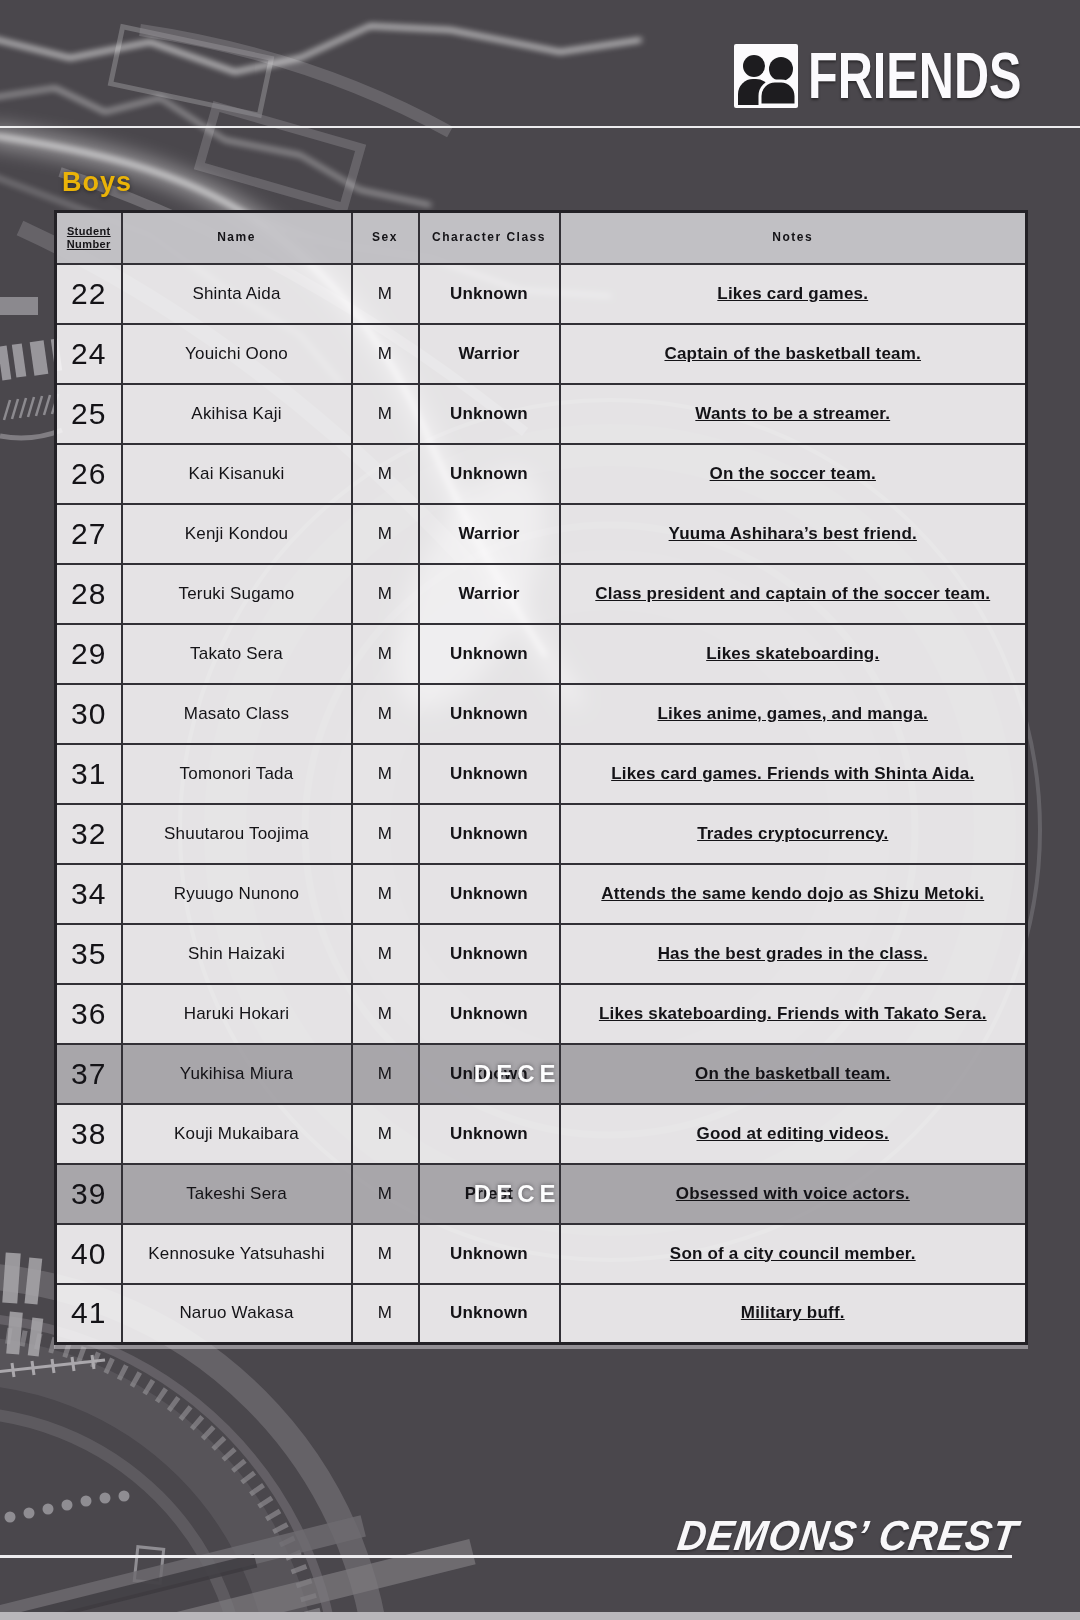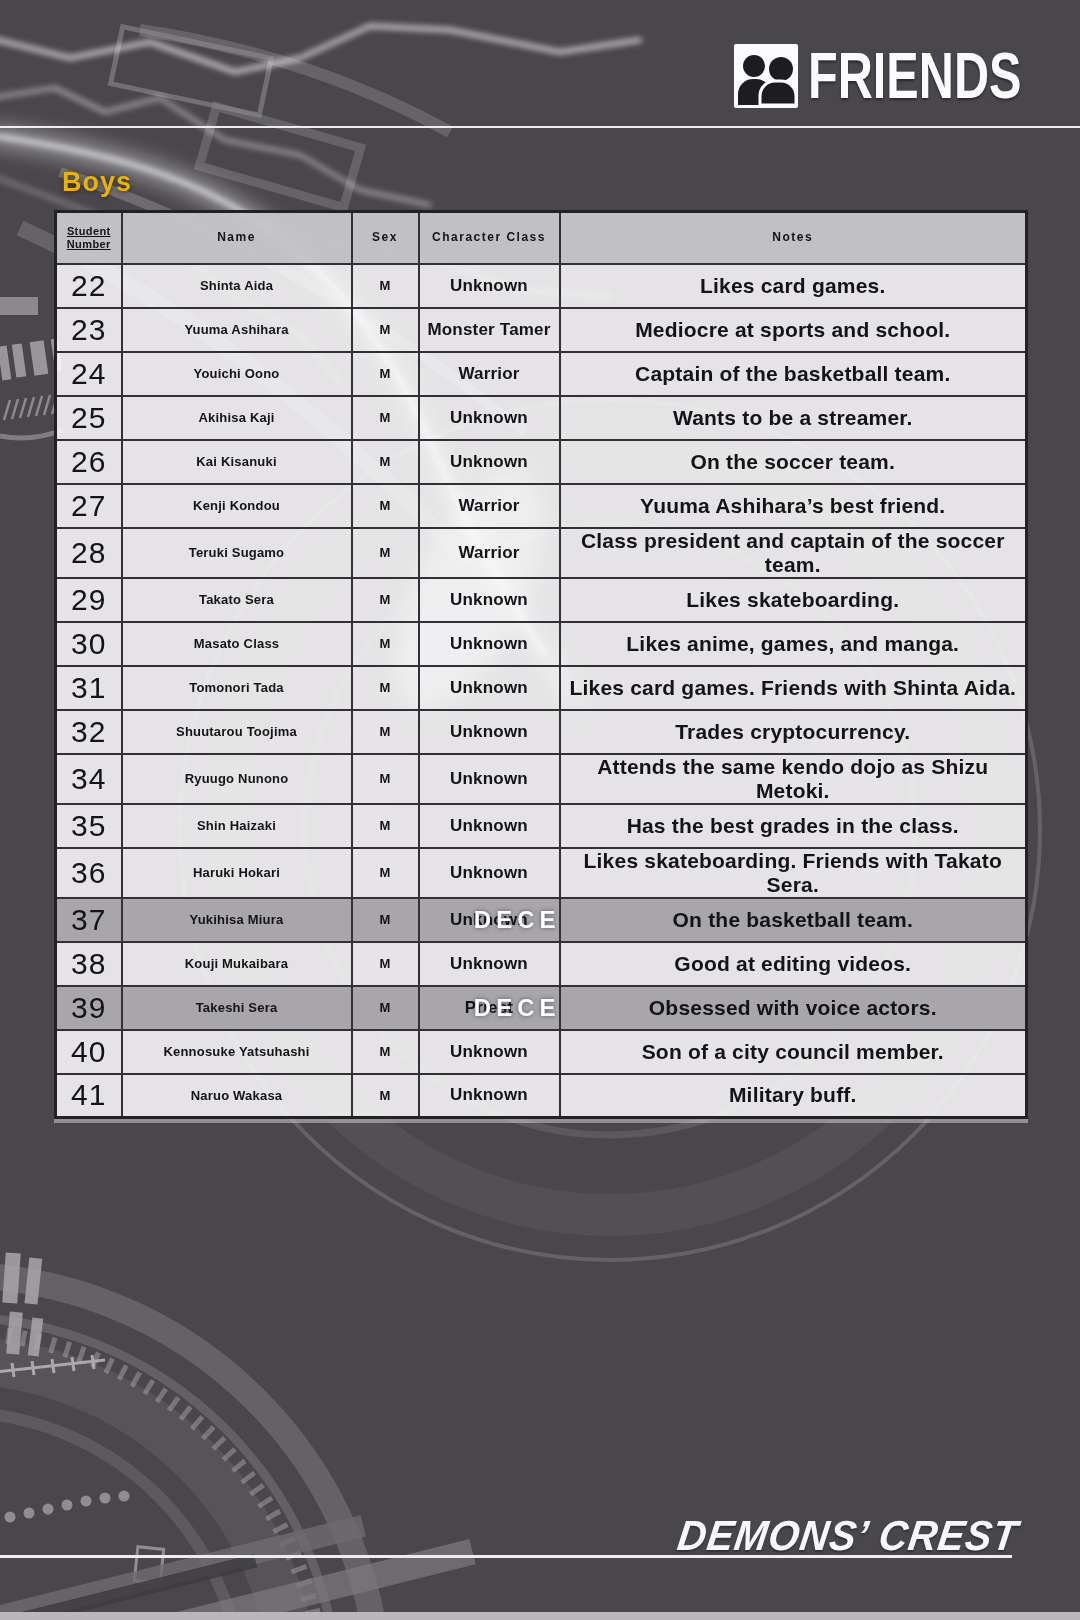--- a/index.html
+++ b/index.html
@@ -27,32 +27,32 @@
     position:absolute;left:54px;top:210px;width:971px;z-index:2;
     border-collapse:collapse;table-layout:fixed;
     border:3px solid #232126;
     box-shadow:0 4px 0 rgba(205,203,208,.55);
   }
   .friend-table th,.friend-table td{
     border:2px solid #323036;text-align:center;vertical-align:middle;
     color:#141317;padding:0 6px;overflow:hidden;
   }
   .friend-table thead tr{height:52px;}
-  .friend-table tbody tr{height:44px;}
+  .friend-table tbody tr{height:60px;}
   .friend-table th{
     background:rgba(198,197,201,.96);
     font-size:12px;font-weight:700;letter-spacing:1.5px;line-height:1.12;
   }
   .friend-table th.h-num{font-size:11px;letter-spacing:.4px;text-decoration:underline;}
   .friend-table td{background:rgba(250,249,251,.88);}
   .friend-table tr.deceased td{background:rgba(172,170,174,.96);}
   td.c-num{font-size:30px;font-weight:400;letter-spacing:1px;}
-  td.c-name,td.c-sex{font-size:13px;font-weight:700;letter-spacing:.2px;}
+  td.c-name,td.c-sex{font-size:17px;font-weight:400;letter-spacing:.2px;}
   td.c-class{font-size:17px;font-weight:700;position:relative;letter-spacing:.2px;}
-  td.c-notes{font-size:21px;font-weight:700;letter-spacing:.2px;}
+  td.c-notes{font-size:17px;font-weight:700;letter-spacing:.2px;text-decoration:underline;}
   .deceased-badge{
     position:absolute;left:36px;top:50%;transform:translateY(-50%);
     width:210px;text-align:center;white-space:nowrap;z-index:5;
     font-size:24px;font-weight:700;letter-spacing:5px;color:#fdfdfe;
     text-shadow:0 0 4px rgba(45,43,48,.65);pointer-events:none;
   }
   
   .brand-line{position:absolute;left:0;top:1555px;width:1012px;height:2.5px;
     background:#edecef;z-index:2;}
   .brand{
@@ -196,30 +196,20 @@
     <td class="c-num">22</td>
     <td class="c-name">Shinta Aida</td>
     <td class="c-sex">M</td>
     <td class="c-class">
       <span class="class-text">Unknown</span>
       
     </td>
     <td class="c-notes">Likes card games.</td>
   </tr>
       <tr>
-    <td class="c-num">23</td>
-    <td class="c-name">Yuuma Ashihara</td>
-    <td class="c-sex">M</td>
-    <td class="c-class">
-      <span class="class-text">Monster Tamer</span>
-      
-    </td>
-    <td class="c-notes">Mediocre at sports and school.</td>
-  </tr>
-      <tr>
     <td class="c-num">24</td>
     <td class="c-name">Youichi Oono</td>
     <td class="c-sex">M</td>
     <td class="c-class">
       <span class="class-text">Warrior</span>
       
     </td>
     <td class="c-notes">Captain of the basketball team.</td>
   </tr>
       <tr>

